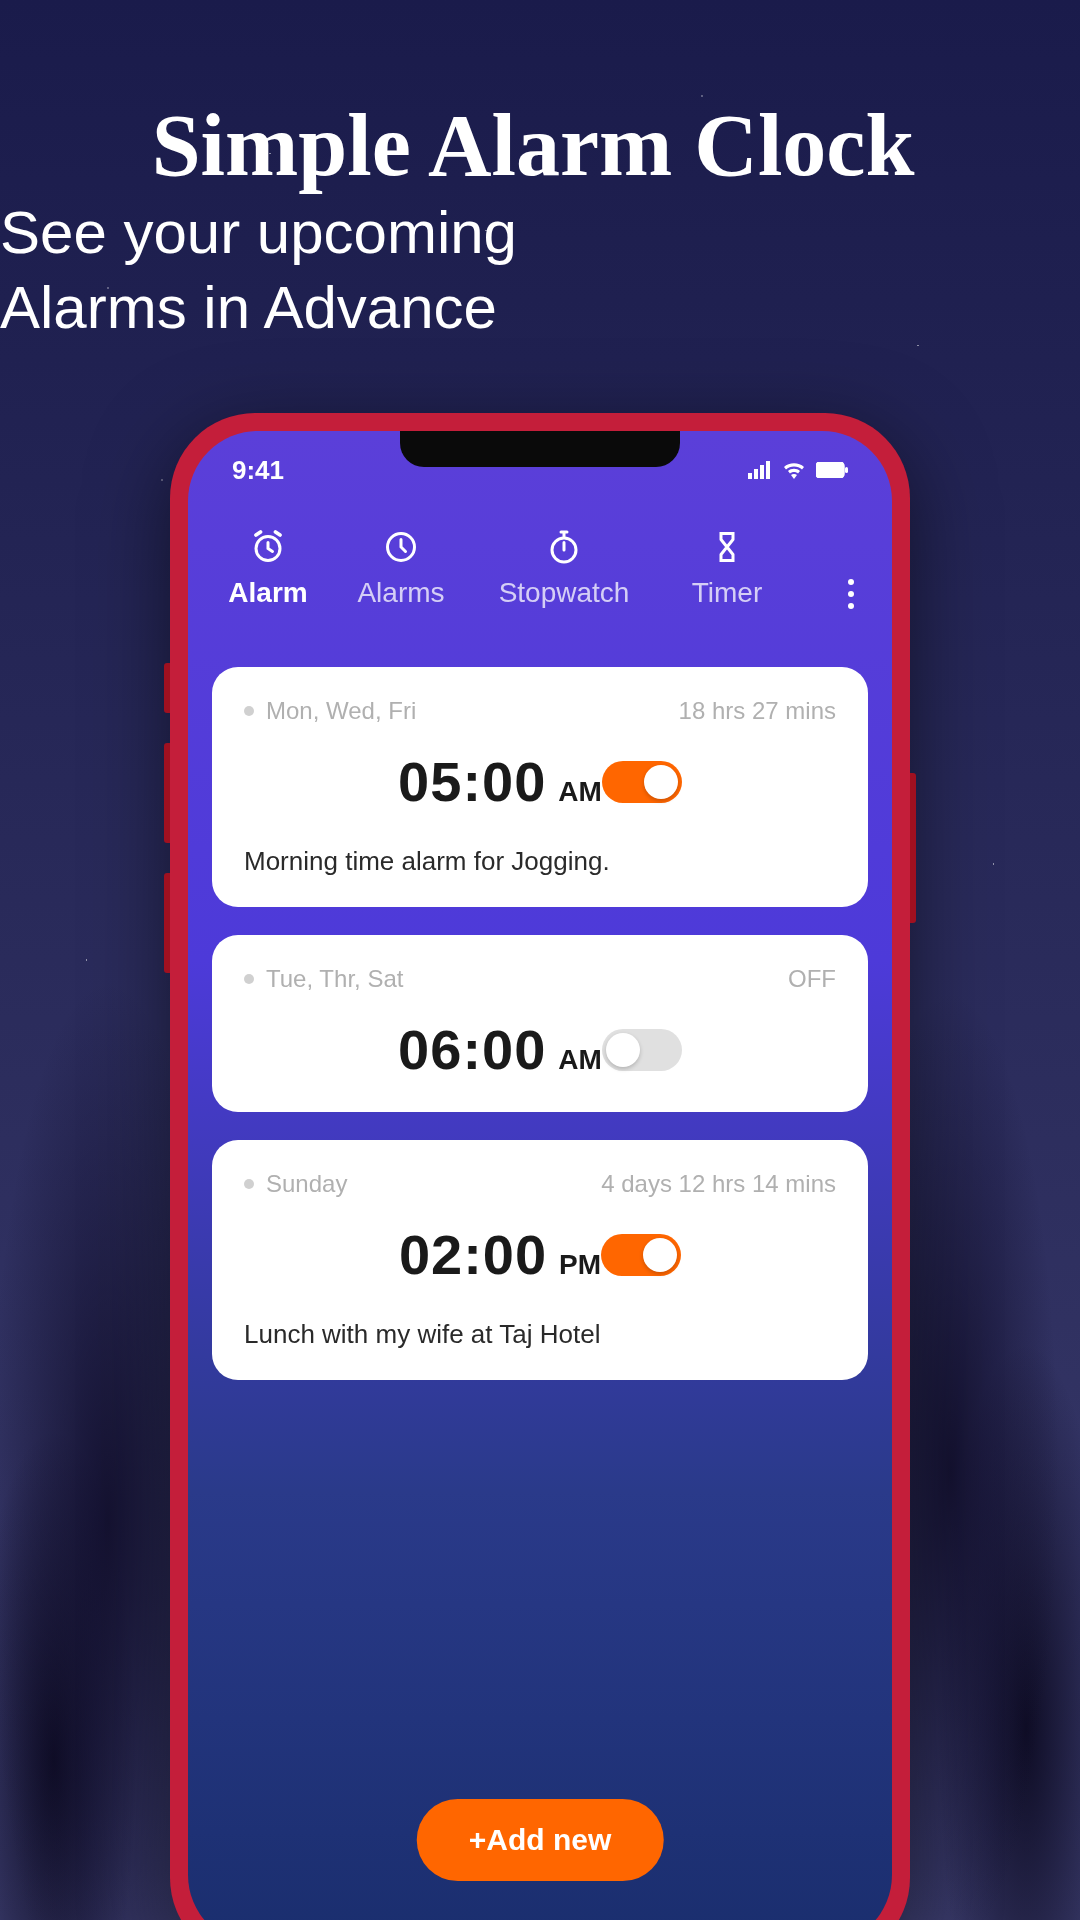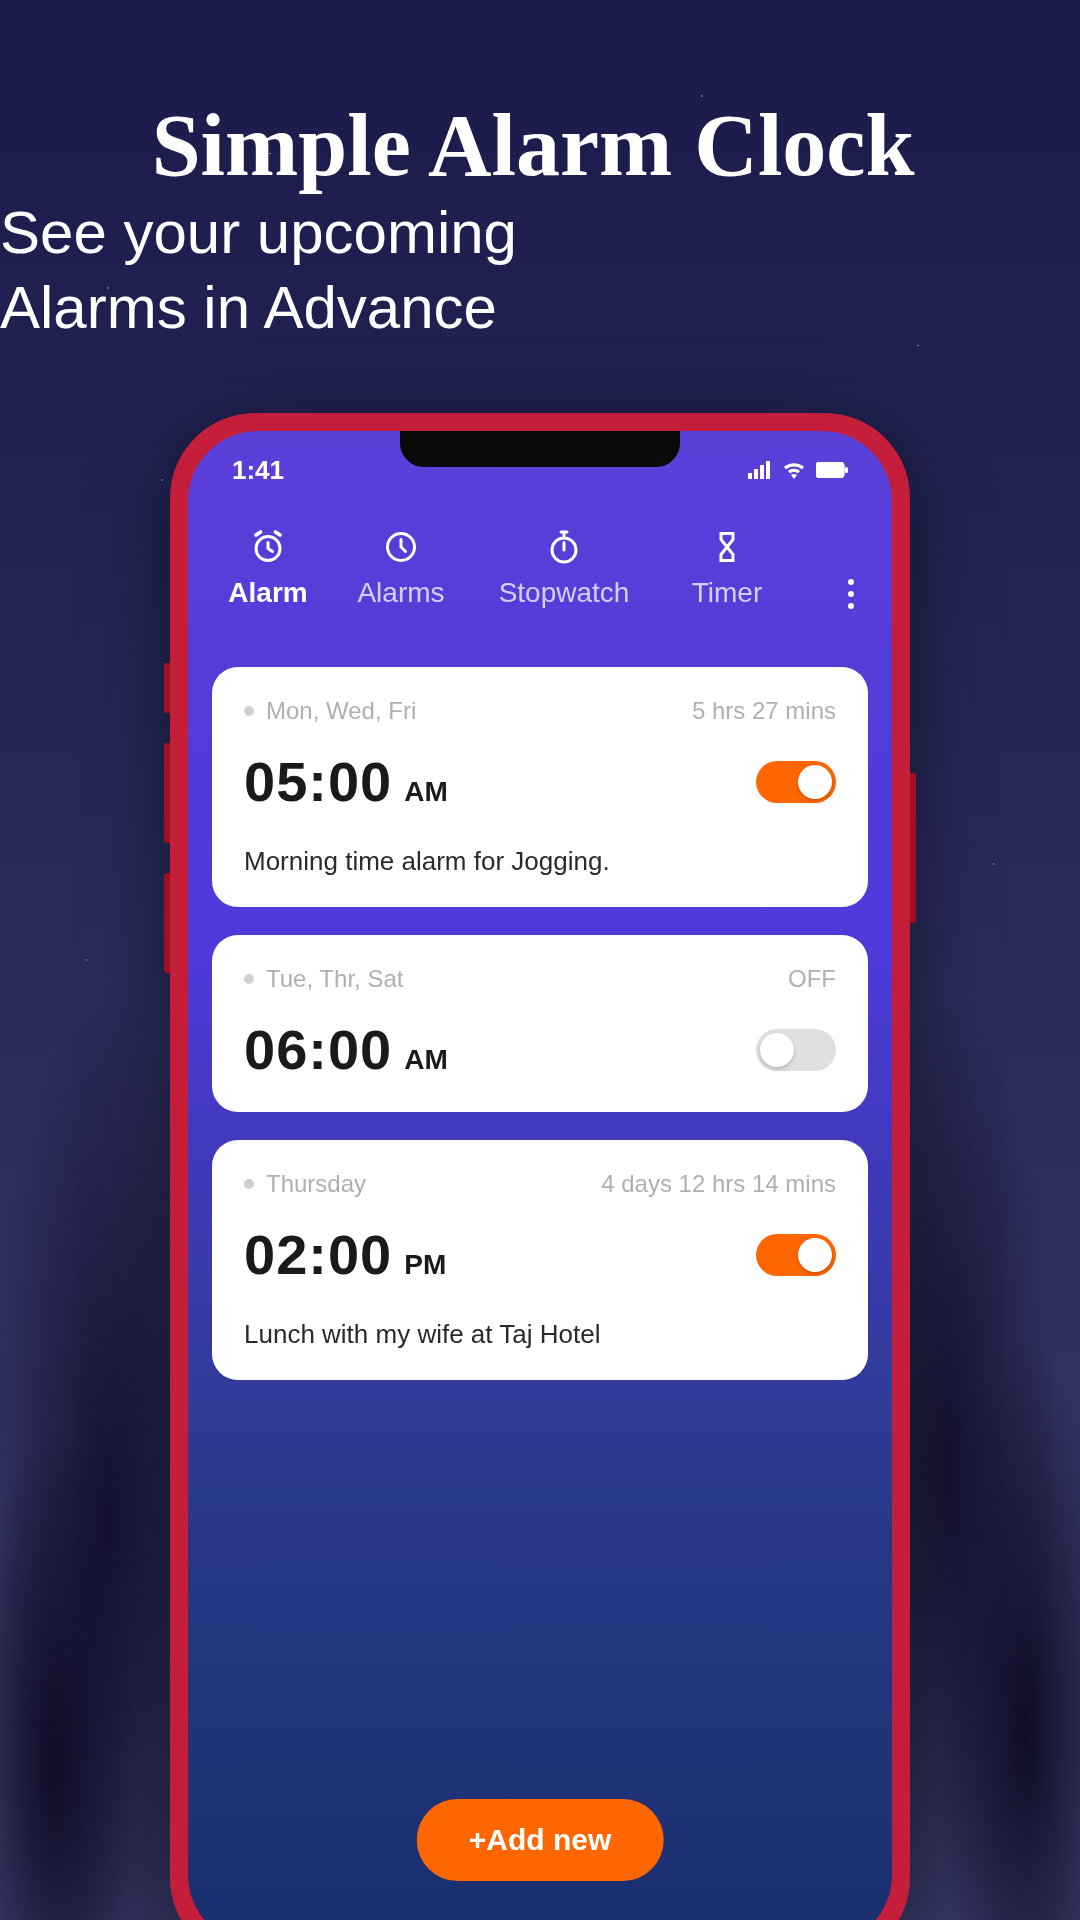--- a/index.html
+++ b/index.html
@@ -151,21 +151,21 @@
   display: flex;
   justify-content: space-between;
   align-items: center;
   color: #b0b0b0;
   font-size: 24px;
 }
 .card-top-left { display: flex; align-items: center; gap: 12px; }
 .dot { width: 10px; height: 10px; background: #d0d0d0; border-radius: 50%; }
 .card-mid {
   display: flex;
-  justify-content: space-between;
+  justify-content: center;
   align-items: center;
   margin-top: 24px;
 }
 .time-wrap { display: flex; align-items: baseline; gap: 12px; }
 .time { font-size: 56px; font-weight: 700; color: #1a1a1a; letter-spacing: 1px; }
 .ampm { font-size: 28px; font-weight: 600; color: #1a1a1a; }
 .toggle {
   width: 80px;
   height: 42px;
   border-radius: 999px;
@@ -219,21 +219,21 @@
 
 <div class="phone">
   <div class="phone-btn-l pl1"></div>
   <div class="phone-btn-l pl2"></div>
   <div class="phone-btn-l pl3"></div>
   <div class="phone-btn-r"></div>
   <div class="screen">
     <div class="notch"></div>
 
     <div class="status-bar">
-      <span>1:41</span>
+      <span>9:41</span>
       <div class="status-icons">
         <svg width="24" height="18" viewBox="0 0 24 18" fill="white">
             <rect x="0" y="12" width="4" height="6"></rect>
             <rect x="6" y="8" width="4" height="10"></rect>
             <rect x="12" y="4" width="4" height="14"></rect>
             <rect x="18" y="0" width="4" height="18"></rect>
           </svg>
         <svg width="24" height="18" viewBox="0 0 24 18" fill="white">
             <path d="M12 18l-3-4c1.5-1.5 4.5-1.5 6 0l-3 4zm-6-8c3-3 9-3 12 0l-2 2.5c-2-2-6-2-8 0L6 10zm-4-4c5-5 15-5 20 0l-2 2.5c-4-4-12-4-16 0L2 6z"></path>
           </svg>
@@ -281,21 +281,21 @@
     </div>
 
     <div class="cards">
 
       <div class="card">
         <div class="card-top">
           <div class="card-top-left">
             <span class="dot"></span>
             <span>Mon, Wed, Fri</span>
           </div>
-          <span>5 hrs 27 mins</span>
+          <span>18 hrs 27 mins</span>
         </div>
         <div class="card-mid">
           <div class="time-wrap">
             <span class="time">05:00</span>
             <span class="ampm">AM</span>
           </div>
           <div class="toggle on">
             <div class="toggle-knob"></div>
           </div>
         </div>
@@ -318,21 +318,21 @@
           <div class="toggle off">
             <div class="toggle-knob"></div>
           </div>
         </div>
       </div>
 
       <div class="card">
         <div class="card-top">
           <div class="card-top-left">
             <span class="dot"></span>
-            <span>Thursday</span>
+            <span>Sunday</span>
           </div>
           <span>4 days 12 hrs 14 mins</span>
         </div>
         <div class="card-mid">
           <div class="time-wrap">
             <span class="time">02:00</span>
             <span class="ampm">PM</span>
           </div>
           <div class="toggle on">
             <div class="toggle-knob"></div>

